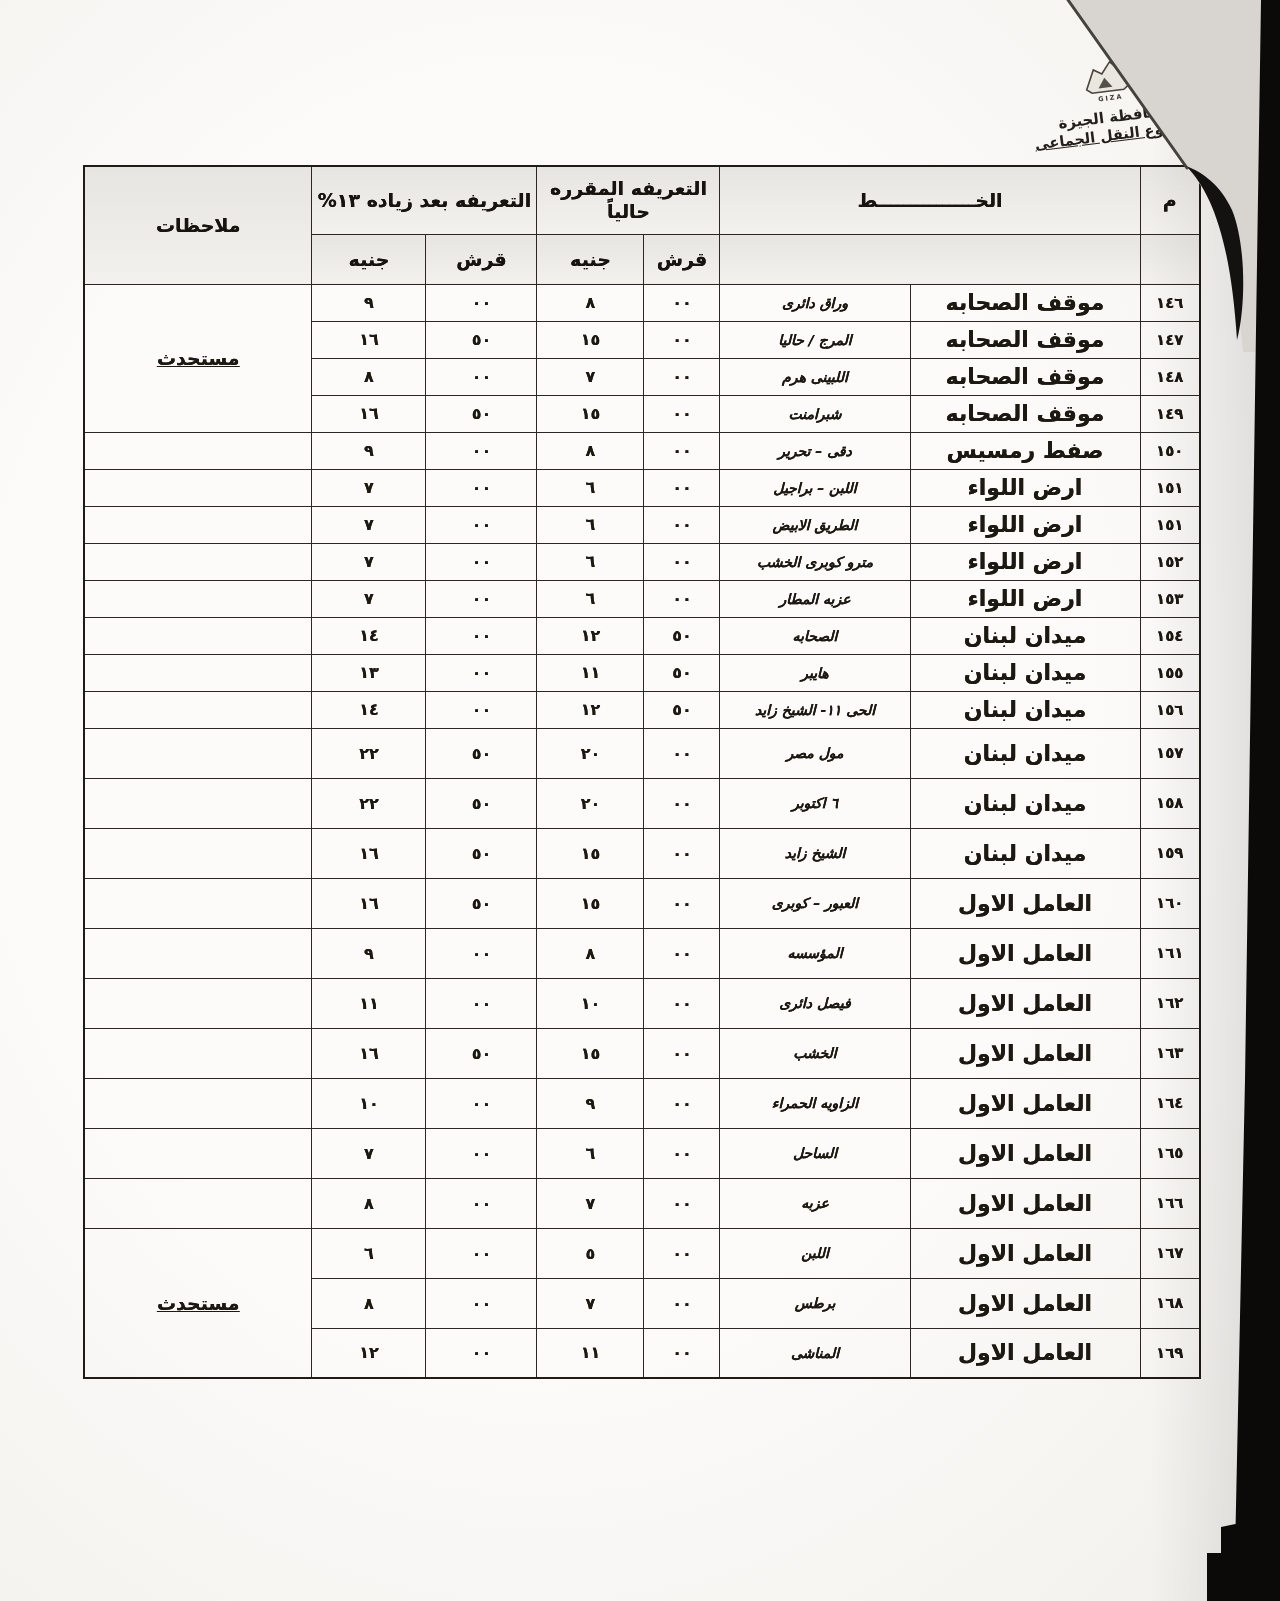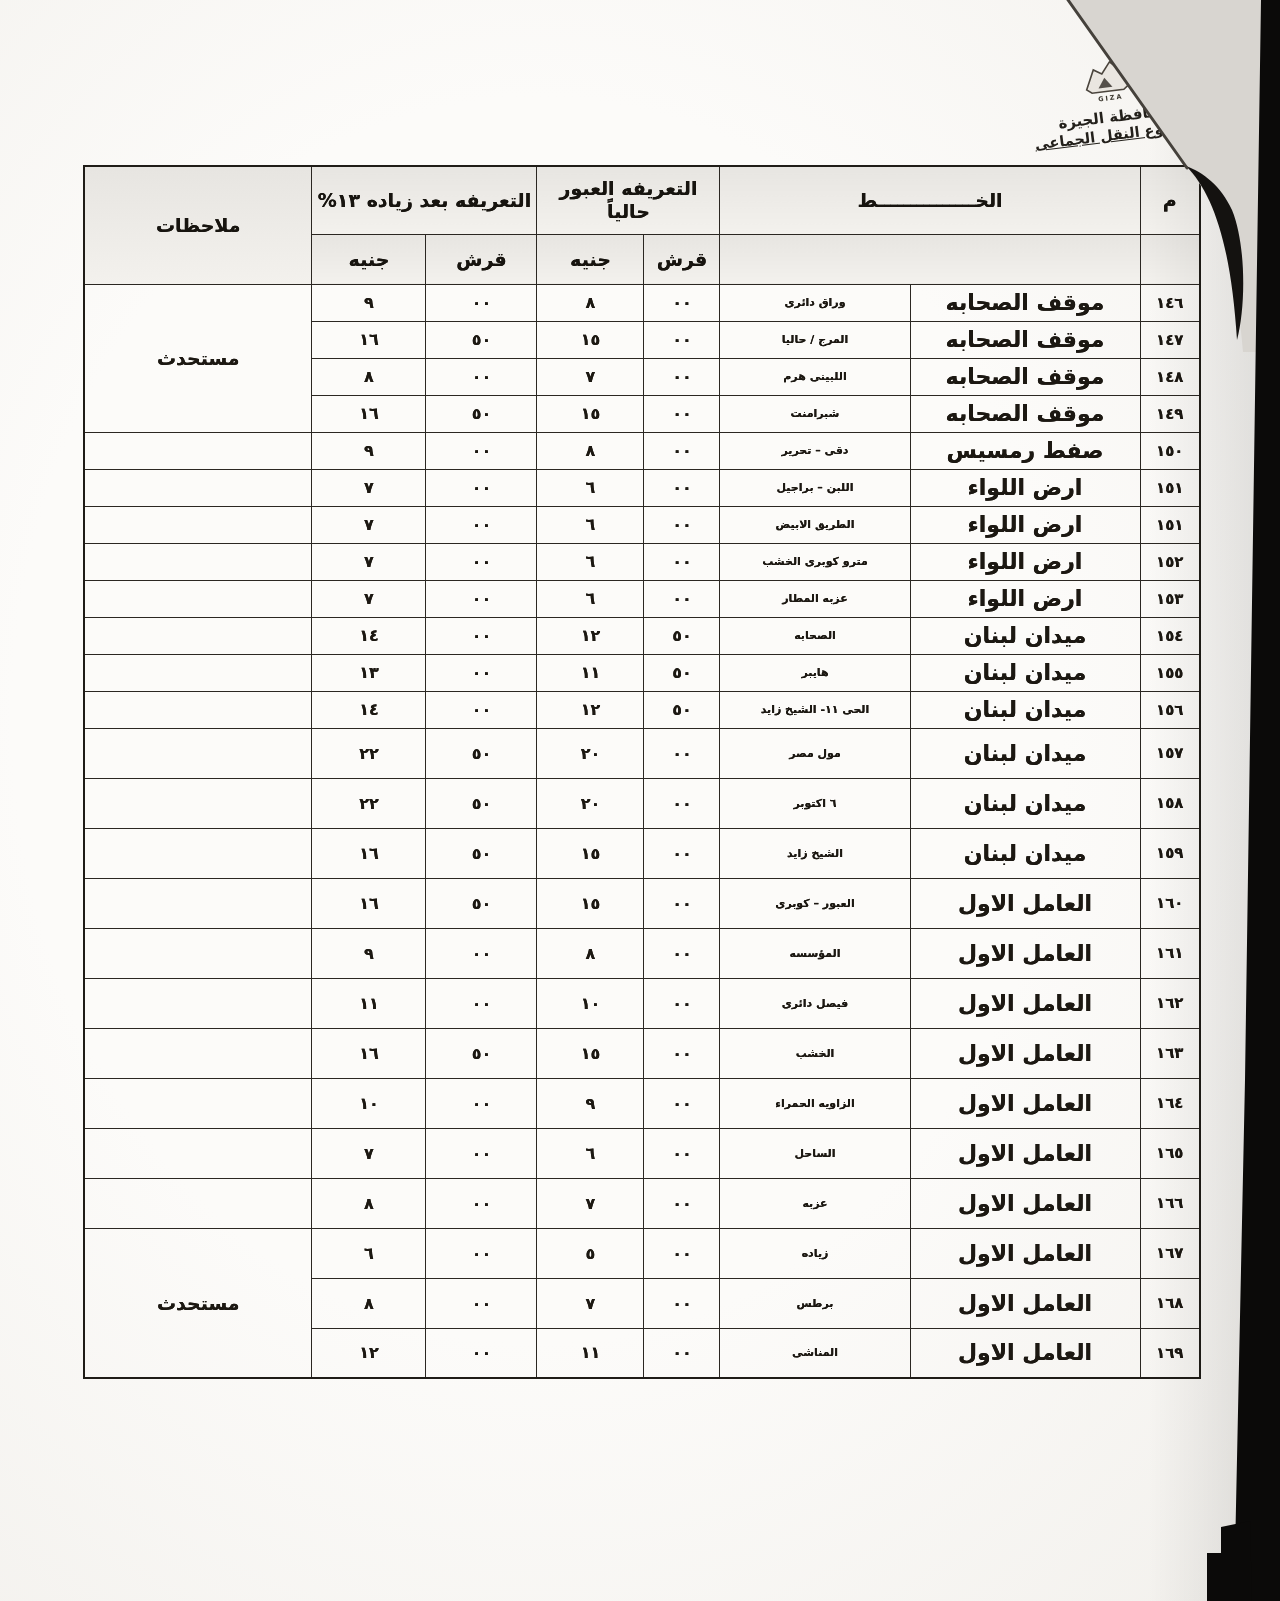--- a/index.html
+++ b/index.html
@@ -22,24 +22,24 @@
   .fare th,.fare td{border:1.6px solid #2b2722;overflow:hidden;}
   .fare thead th{background:linear-gradient(180deg,#e7e5e1 0%,#f3f1ed 100%);
                  font-size:19px;font-weight:bold;color:#17140f;text-align:center;
                  text-shadow:0 0 .5px #17140f;}
   .fare tr.h1{height:68px;} .fare tr.h2{height:50px;}
   .fare tbody tr.short{height:37px;} .fare tbody tr.tall{height:50px;}
   .fare td{font-weight:bold;color:#1c1812;text-align:center;vertical-align:middle;
            padding:0 3px;background:transparent;text-shadow:0 0 .5px #1c1812;}
   .c-num{background:#ebe8e4;font-size:15px;letter-spacing:1px;}
   .c-origin{font-size:22px;}
-  .c-dest{font-size:11px;}
+  .c-dest{font-size:14px;font-style:italic;}
   .c-val{font-size:16px;letter-spacing:2px;}
   .c-note{font-size:18px;}
-  .note-merged{font-size:19px;letter-spacing:.5px;}
+  .note-merged{font-size:19px;letter-spacing:.5px;text-decoration:underline;}
   .h-current{line-height:1.25;}
 </style>
 </head>
 <body>
 
 <div class="page">
 
   <div class="stamp">
     <svg class="logo" width="58" height="50" viewBox="0 0 58 50">
       <path d="M 6 31 L 15 12 L 23 17 L 32 6 L 45 19 L 51 29 L 43 35 L 11 35 Z" fill="#eae6e0" stroke="#4a443c" stroke-width="1.6"></path>
@@ -58,21 +58,21 @@
       <col style="width:76px">
         <col style="width:107px">
         <col style="width:111px">
       <col style="width:114px">
         <col style="width:228px">
     </colgroup>
     <thead>
       <tr class="h1">
         <th>م</th>
         <th colspan="2">الخـــــــــــــــط</th>
-        <th colspan="2" class="h-current">التعريفه العبور حالياً</th>
+        <th colspan="2" class="h-current">التعريفه المقرره حالياً</th>
         <th colspan="2">التعريفه بعد زياده ١٣%</th>
         <th rowspan="2">ملاحظات</th>
       </tr>
       <tr class="h2">
         <th></th>
         <th colspan="2"></th>
         <th>قرش</th>
         <th>جنيه</th>
         <th>قرش</th>
         <th>جنيه</th>
@@ -295,21 +295,21 @@
     <td class="c-dest">عزبه</td>
     <td class="c-val">٠٠</td>
     <td class="c-val">٧</td>
     <td class="c-val">٠٠</td>
     <td class="c-val">٨</td>
     <td class="c-note"></td>
   </tr>
         <tr class="tall">
     <td class="c-num">١٦٧</td>
     <td class="c-origin">العامل الاول</td>
-    <td class="c-dest">زياده</td>
+    <td class="c-dest">اللبن</td>
     <td class="c-val">٠٠</td>
     <td class="c-val">٥</td>
     <td class="c-val">٠٠</td>
     <td class="c-val">٦</td>
     <td class="c-note note-merged" rowspan="3">مستحدث</td>
   </tr>
         <tr class="tall">
     <td class="c-num">١٦٨</td>
     <td class="c-origin">العامل الاول</td>
     <td class="c-dest">برطس</td>

